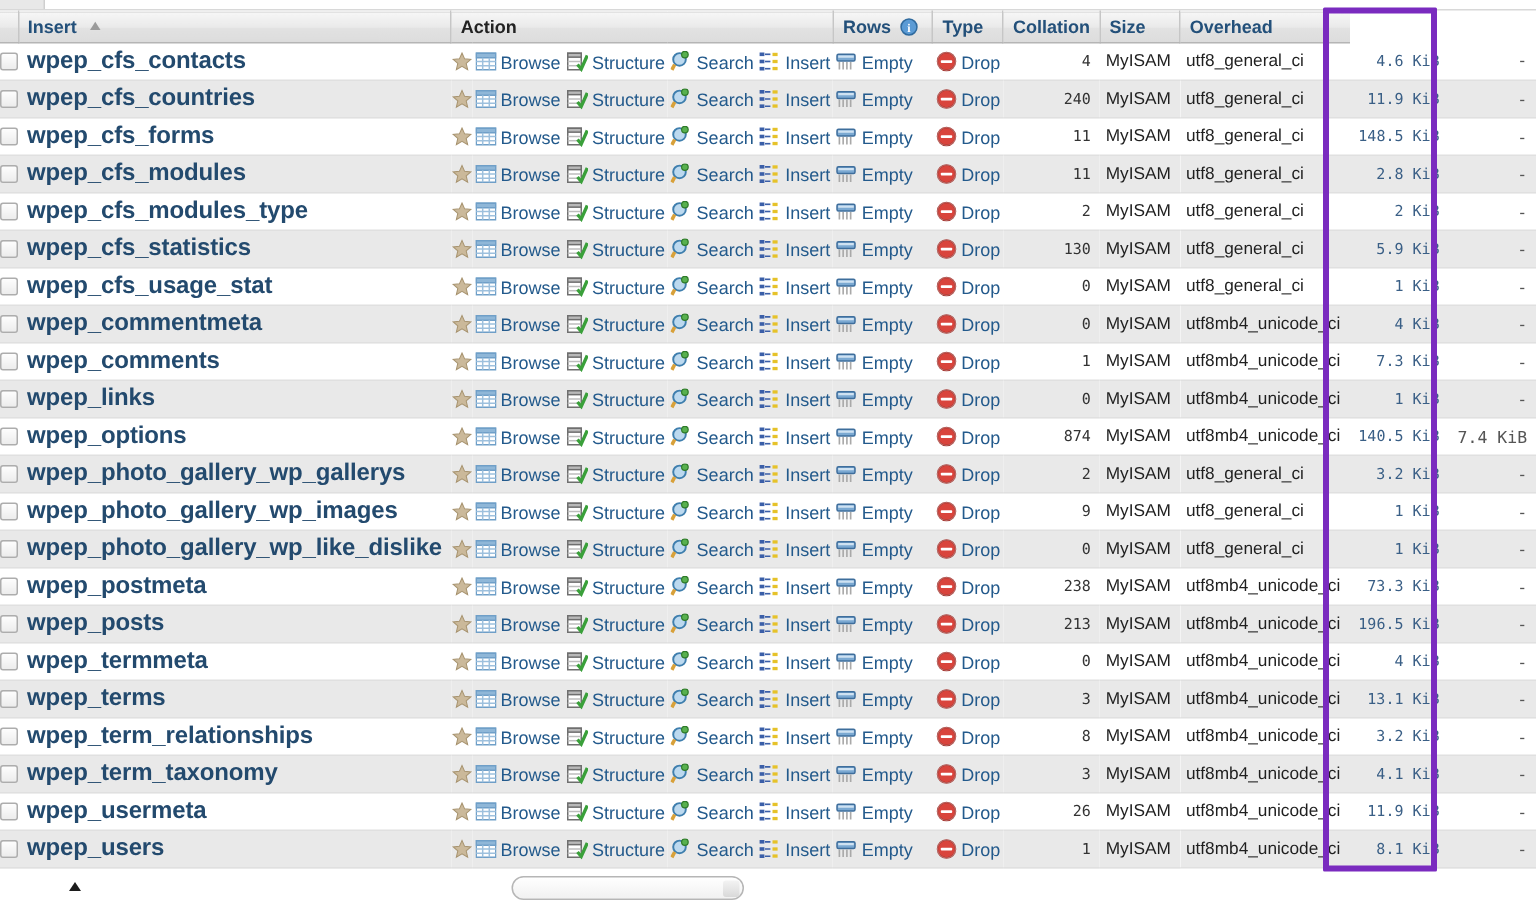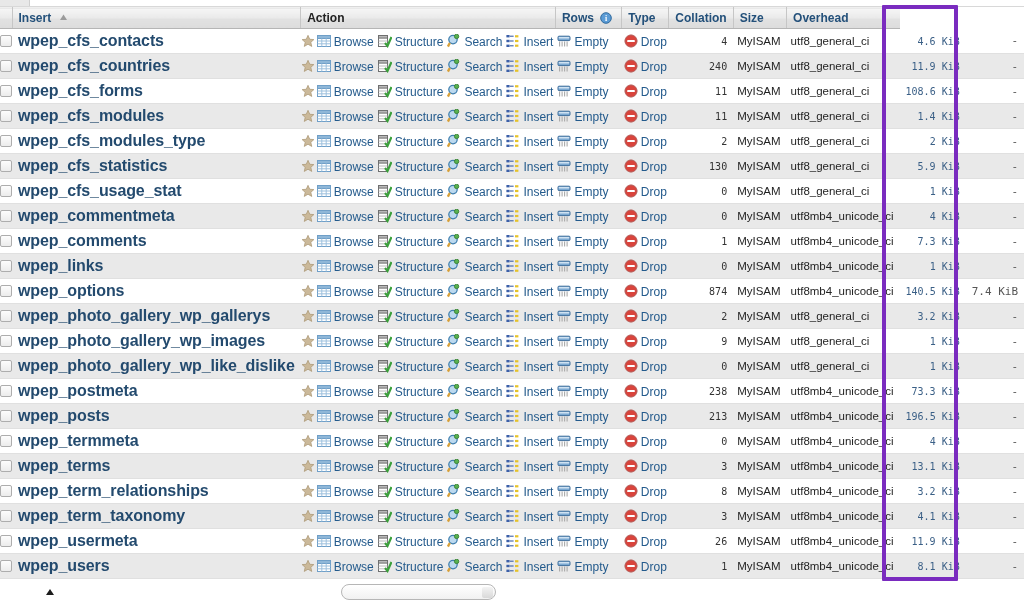--- a/index.html
+++ b/index.html
@@ -347,21 +347,21 @@
                 <line x1="10.1" y1="7.4" x2="10.1" y2="12.4" stroke="#a9a9a9" stroke-width="1.1"></line>
               </svg></span><a class="alink" href="#">Empty</a></td>
           <td class="c-act" style="width:56px"><span class="ico"><svg viewBox="0 0 14 14" width="14" height="14">
                 <circle cx="7" cy="7" r="6" fill="#d9443c" stroke="#9b201a" stroke-width="1"></circle>
                 <circle cx="7" cy="7" r="6" fill="none" stroke="#ffffff" stroke-opacity="0.35" stroke-width="0.8"></circle>
                 <rect x="3.2" y="6.1" width="7.6" height="1.9" rx="0.6" fill="#ffffff"></rect>
               </svg></span><a class="alink" href="#">Drop</a></td>
           <td class="c-rows"><span class="num">11</span></td>
           <td class="c-type" style="padding-left:4px"><span style="font-size:11.5px">MyISAM</span></td>
           <td class="c-coll" style="padding-left:4px;overflow:hidden"><span style="font-size:11.5px">utf8_general_ci</span></td>
-          <td class="c-size"><span class="sz">108.6 KiB</span></td>
+          <td class="c-size"><span class="sz">148.5 KiB</span></td>
           <td class="c-over"><span class="dash">-</span></td>
         </tr>
         <tr class="even">
           <td class="c-check"><span class="chk"></span></td>
           <td class="c-name"><a class="tbl-name" href="#">wpep_cfs_modules</a></td>
           <td class="c-star"><span class="star"><svg viewBox="0 0 16 16" width="14" height="14">
                 <polygon points="8,1.5 10,6 14.7,6.4 11.2,9.5 12.3,14.2 8,11.7 3.7,14.2 4.8,9.5 1.3,6.4 6,6" fill="#cbb99a" stroke="#a89470" stroke-width="0.8"></polygon>
               </svg></span></td>
           <td class="c-act"><span class="ico"><svg viewBox="0 0 14 14" width="14" height="14">
                 <rect x="0.5" y="1.5" width="13" height="11" fill="#ffffff" stroke="#6f9fc8"></rect>
@@ -403,21 +403,21 @@
                 <line x1="10.1" y1="7.4" x2="10.1" y2="12.4" stroke="#a9a9a9" stroke-width="1.1"></line>
               </svg></span><a class="alink" href="#">Empty</a></td>
           <td class="c-act" style="width:56px"><span class="ico"><svg viewBox="0 0 14 14" width="14" height="14">
                 <circle cx="7" cy="7" r="6" fill="#d9443c" stroke="#9b201a" stroke-width="1"></circle>
                 <circle cx="7" cy="7" r="6" fill="none" stroke="#ffffff" stroke-opacity="0.35" stroke-width="0.8"></circle>
                 <rect x="3.2" y="6.1" width="7.6" height="1.9" rx="0.6" fill="#ffffff"></rect>
               </svg></span><a class="alink" href="#">Drop</a></td>
           <td class="c-rows"><span class="num">11</span></td>
           <td class="c-type" style="padding-left:4px"><span style="font-size:11.5px">MyISAM</span></td>
           <td class="c-coll" style="padding-left:4px;overflow:hidden"><span style="font-size:11.5px">utf8_general_ci</span></td>
-          <td class="c-size"><span class="sz">1.4 KiB</span></td>
+          <td class="c-size"><span class="sz">2.8 KiB</span></td>
           <td class="c-over"><span class="dash">-</span></td>
         </tr>
         <tr class="odd">
           <td class="c-check"><span class="chk"></span></td>
           <td class="c-name"><a class="tbl-name" href="#">wpep_cfs_modules_type</a></td>
           <td class="c-star"><span class="star"><svg viewBox="0 0 16 16" width="14" height="14">
                 <polygon points="8,1.5 10,6 14.7,6.4 11.2,9.5 12.3,14.2 8,11.7 3.7,14.2 4.8,9.5 1.3,6.4 6,6" fill="#cbb99a" stroke="#a89470" stroke-width="0.8"></polygon>
               </svg></span></td>
           <td class="c-act"><span class="ico"><svg viewBox="0 0 14 14" width="14" height="14">
                 <rect x="0.5" y="1.5" width="13" height="11" fill="#ffffff" stroke="#6f9fc8"></rect>

